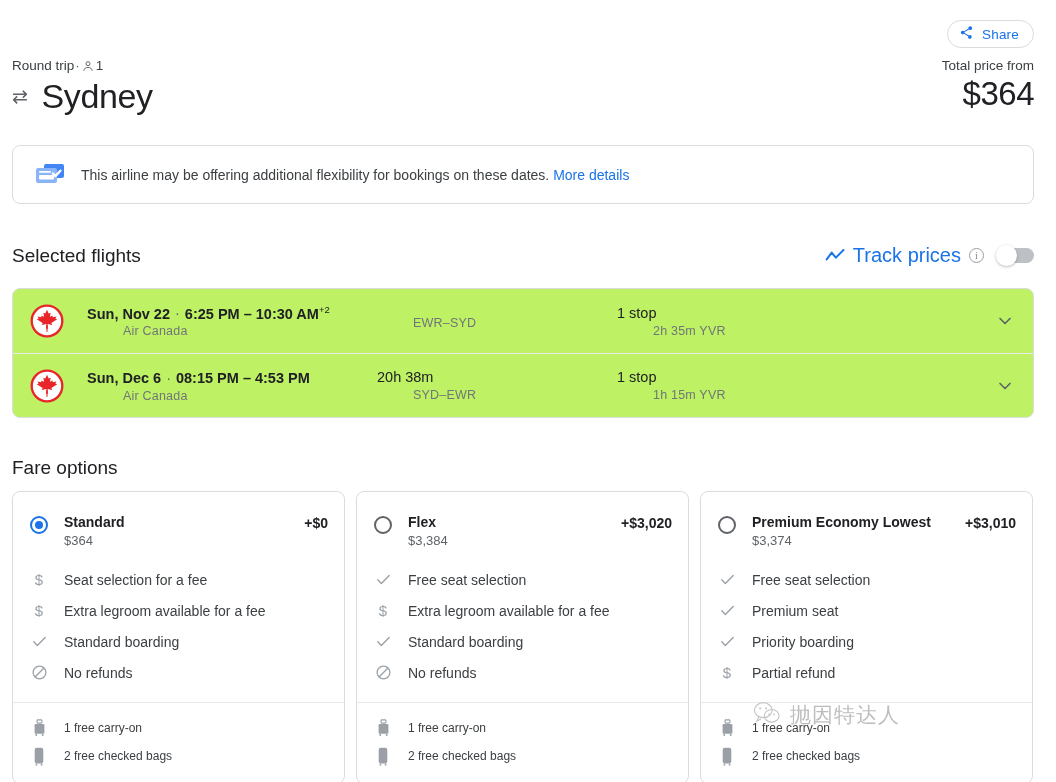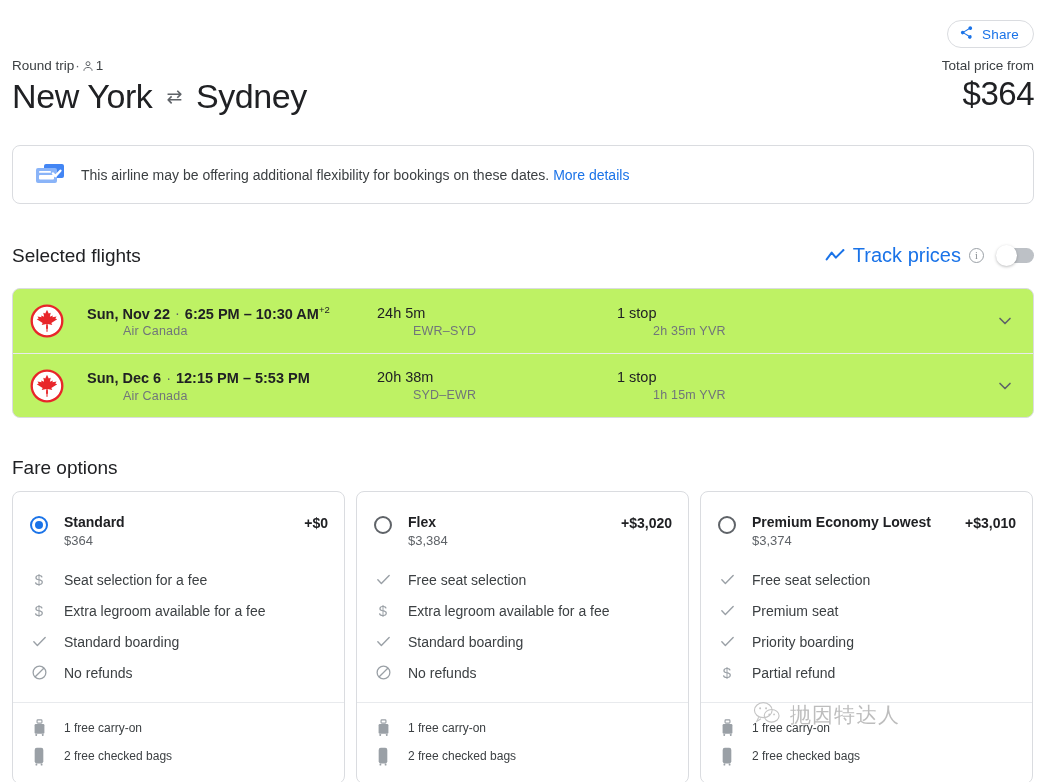--- a/index.html
+++ b/index.html
@@ -188,21 +188,20 @@
       <span class="dot">·</span>
       <span style="display:flex;align-items:center;">
         <svg width="14" height="14" viewBox="0 0 24 24" fill="none" stroke="#5f6368" stroke-width="1.7">
           <circle cx="12" cy="8" r="3.4"></circle>
           <path d="M5 19.5c0-3.2 3.1-5 7-5s7 1.8 7 5" stroke-linecap="round"></path>
         </svg>
       </span>
       <span>1</span>
     </div>
     <div class="route">
-      <span>New York</span>
       <span class="swap">⇄</span>
       <span>Sydney</span>
     </div>
   </div>
 
   <div class="price-block">
     <div class="price-label">Total price from</div>
     <div class="price-value">$364</div>
   </div>
 
@@ -248,21 +247,20 @@
           <rect x="19.4" y="24.5" width="1.2" height="7.5" fill="#e8262a"></rect>
         </svg>
       </span>
       <div class="col-when">
         <div class="line1">
           <span class="times">Sun, Nov 22</span><span class="sep">·</span><span class="times">6:25 PM – 10:30 AM</span><sup>+2</sup>
         </div>
         <div class="line2">Air Canada</div>
       </div>
       <div class="col-dur">
-        <div class="line1">24h 5m</div>
         <div class="line2">EWR–SYD</div>
       </div>
       <div class="col-stop">
         <div class="line1">1 stop</div>
         <div class="line2">2h 35m YVR</div>
       </div>
       <span class="chev">
         <svg width="20" height="20" viewBox="0 0 24 24" fill="none" stroke="#5f6368" stroke-width="2" stroke-linecap="round" stroke-linejoin="round">
             <path d="M6 9l6 6 6-6"></path>
           </svg>
@@ -272,21 +270,21 @@
     <div class="flight-row">
       <span class="airline-logo">
         <svg width="36" height="36" viewBox="0 0 40 40">
           <circle cx="20" cy="20" r="17" fill="#fff" stroke="#e8262a" stroke-width="2.6"></circle>
           <path fill="#e8262a" d="M20 7.6l1.9 4.1 2.2-.9-.9 4.4 3.4-1.3-.6 2 4.6-.9-1.4 2.1 2.2.9-6.6 4.2 1.1 2.3-5.2-1.1.4 5.1h-2.2l.4-5.1-5.2 1.1 1.1-2.3L8.6 18l2.2-.9-1.4-2.1 4.6.9-.6-2 3.4 1.3-.9-4.4 2.2.9z"></path>
           <rect x="19.4" y="24.5" width="1.2" height="7.5" fill="#e8262a"></rect>
         </svg>
       </span>
       <div class="col-when">
         <div class="line1">
-          <span class="times">Sun, Dec 6</span><span class="sep">·</span><span class="times">12:15 PM – 5:53 PM</span><sup></sup>
+          <span class="times">Sun, Dec 6</span><span class="sep">·</span><span class="times">08:15 PM – 4:53 PM</span><sup></sup>
         </div>
         <div class="line2">Air Canada</div>
       </div>
       <div class="col-dur">
         <div class="line1">20h 38m</div>
         <div class="line2">SYD–EWR</div>
       </div>
       <div class="col-stop">
         <div class="line1">1 stop</div>
         <div class="line2">1h 15m YVR</div>

